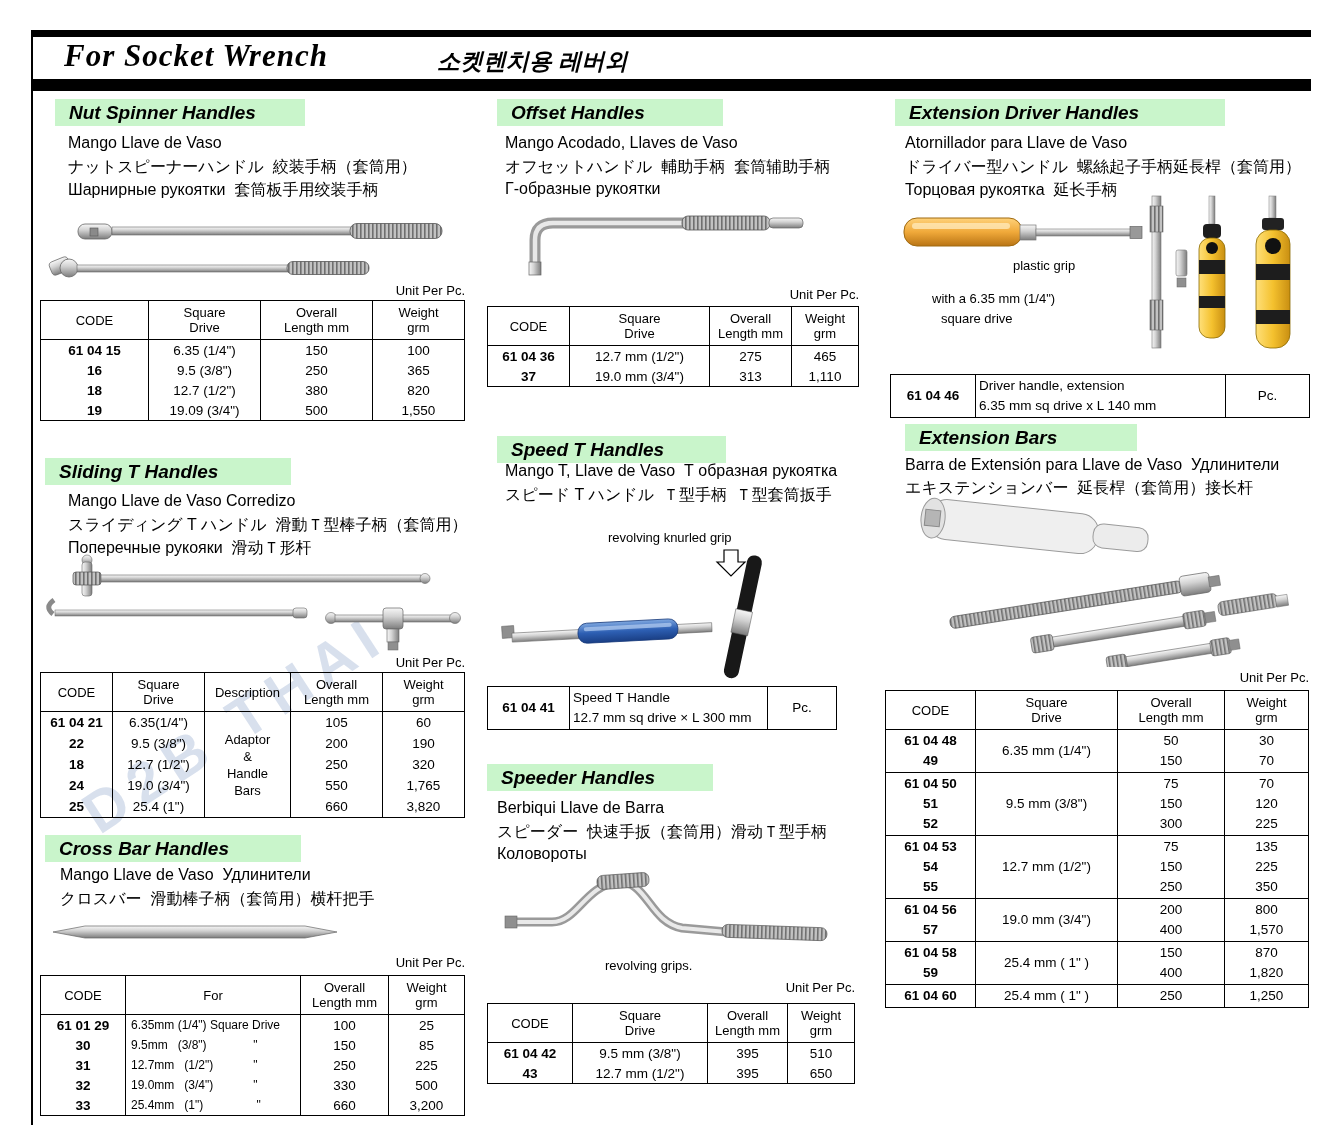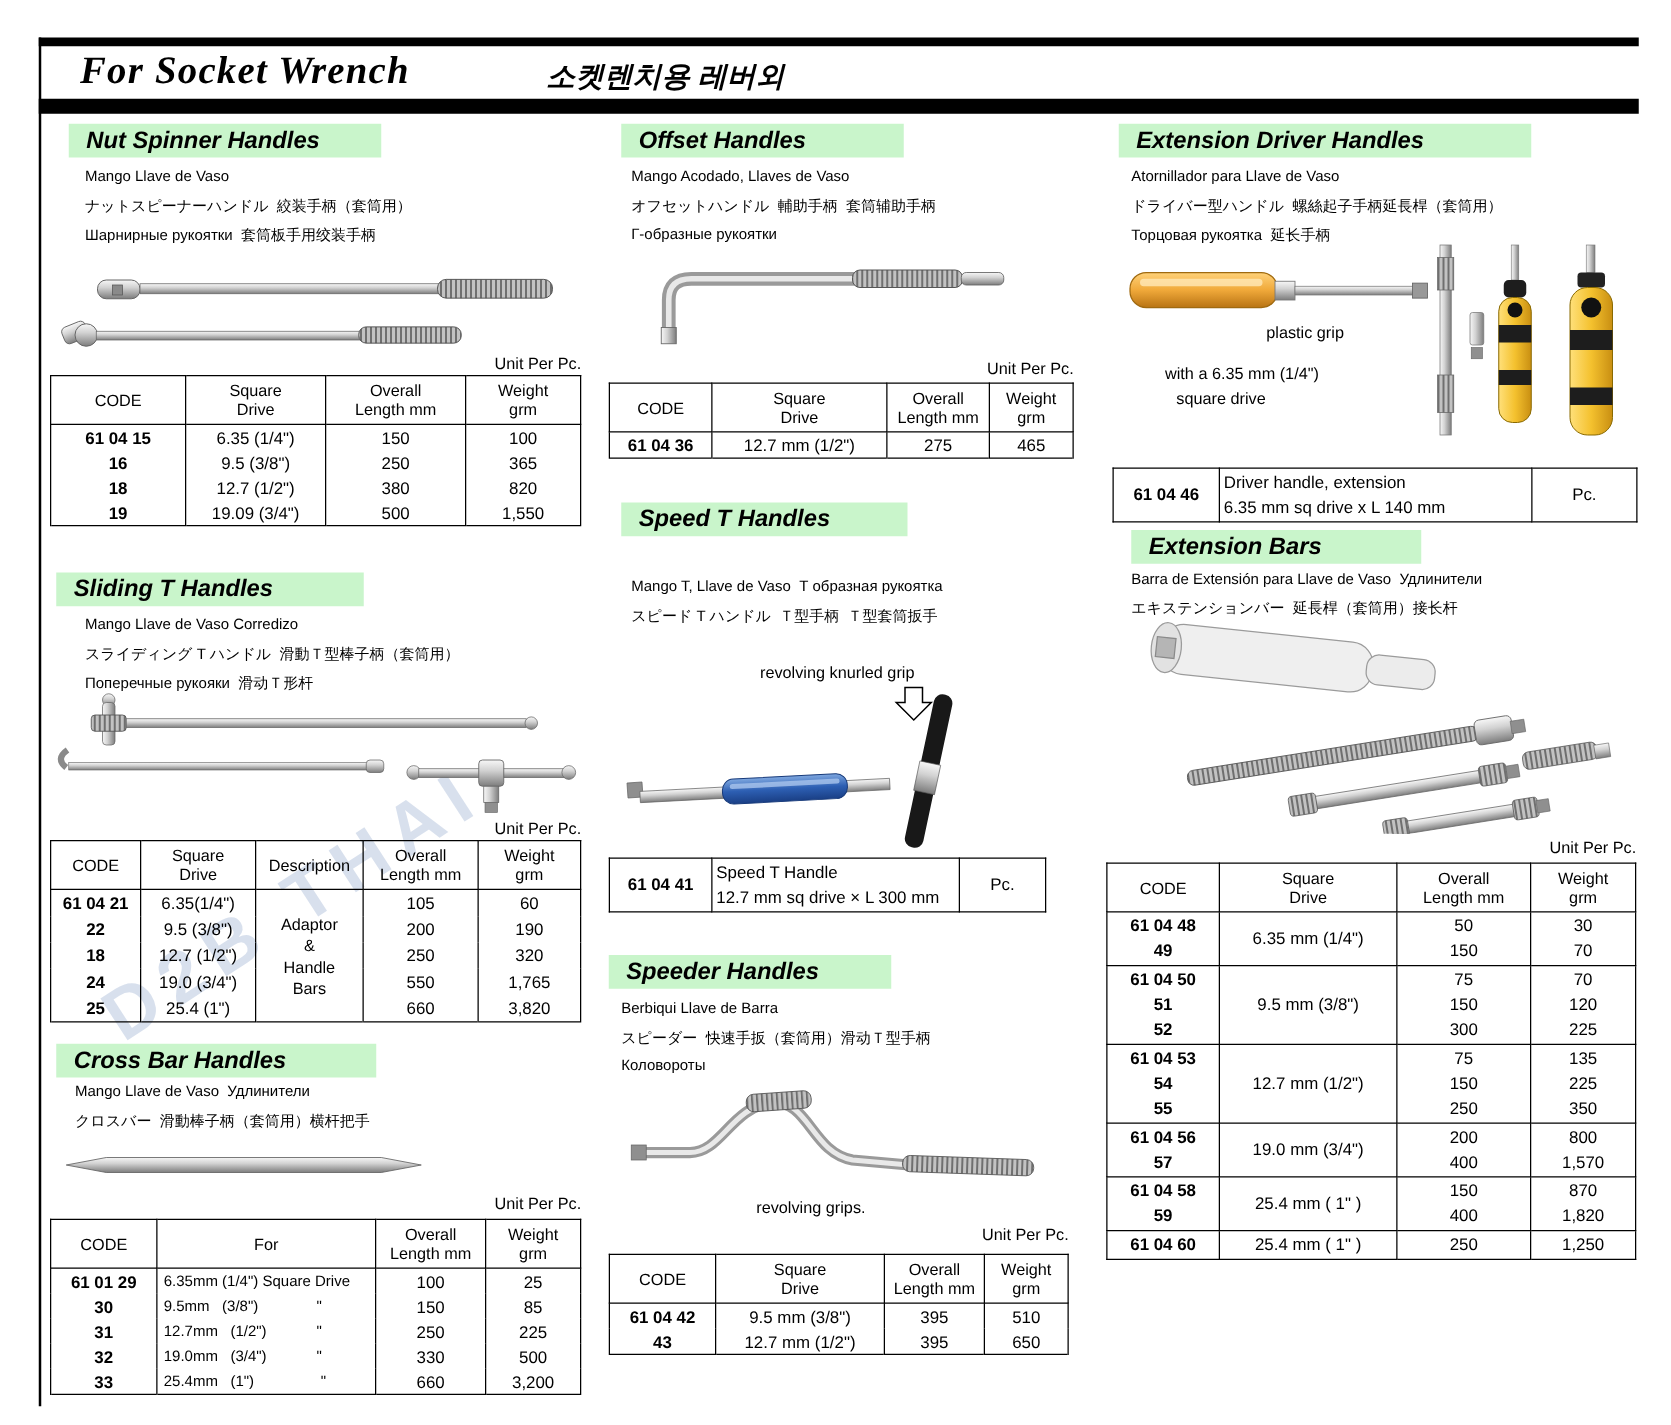--- a/index.html
+++ b/index.html
@@ -1,21 +1,21 @@
 <!DOCTYPE html>
 <html><head>
 <meta charset="utf-8">
 <style>
   html,body{margin:0;padding:0;background:#ffffff}
   #page{position:relative;width:1337px;height:1140px;background:#fff;font-family:"Liberation Sans",sans-serif;color:#000;overflow:hidden}
   .rule{position:absolute;background:#000}
   .title-en{position:absolute;font-family:"Liberation Serif",serif;font-style:italic;font-weight:bold;font-size:31px;letter-spacing:1px}
   .title-ko{position:absolute;font-weight:bold;font-style:italic;font-size:23px}
   .sec-title{position:absolute;background:#c9f5cb;font-style:italic;font-weight:bold;font-size:19px;line-height:27px;height:27px;padding-left:14px}
-  .sub{position:absolute;font-size:12px;white-space:pre}
+  .sub{position:absolute;font-size:16px;white-space:pre}
   .note{position:absolute;font-size:13px;white-space:pre}
   .unit{position:absolute;font-size:13px;width:122px;text-align:right;white-space:pre}
   .img{position:absolute}
   .tbl{position:absolute;border-collapse:collapse;table-layout:fixed;border:1.5px solid #000;background:transparent}
   .tbl th{border:1px solid #000;font-weight:normal;font-size:13px;text-align:center;vertical-align:middle;white-space:pre-line;height:38px;padding:0 2px;line-height:15px}
   .tbl td{border-left:1px solid #000;border-right:1px solid #000;border-top:0;border-bottom:0;font-size:13.5px;text-align:center;vertical-align:middle;white-space:pre-line;height:20px;padding:0 3px;line-height:19px}
   .tbl td.code{font-weight:bold}
   .tbl td.left{text-align:left;padding-left:7px}
   .tbl.lines td{border:1px solid #000;height:auto;padding:1px 3px;line-height:20px}
   .tbl .desc{font-size:13px;line-height:17px}
@@ -320,24 +320,30 @@
 grm</th>
     </tr>
       </thead>
     <tbody>
         <tr>
           <td class="code">61 04 36</td>
           <td>12.7 mm  (1/2")</td>
           <td>275</td>
           <td>465</td>
         </tr>
+        <tr>
+          <td class="code">37</td>
+          <td>19.0 mm  (3/4")</td>
+          <td>313</td>
+          <td>1,110</td>
+        </tr>
       </tbody>
   </table>
 
-  <div class="sec-title" style="left:497px;top:402px;width:215px">Speed T Handles</div>
+  <div class="sec-title" style="left:497px;top:436px;width:215px">Speed T Handles</div>
   <div class="sub" style="left:505px;top:462px">Mango T, Llave de Vaso  Т образная рукоятка</div>
   <div class="sub" style="left:505px;top:485px">スピード T ハンドル  Ｔ型手柄  Ｔ型套筒扳手</div>
   <div class="note" style="left:608px;top:530px">revolving knurled grip</div>
 
   <svg class="img" style="left:490px;top:548px" width="345" height="135" viewBox="0 0 345 135">
     <polygon points="234,2 248,2 248,14 255,14 241,28 227,14 234,14" fill="#ffffff" stroke="#000" stroke-width="1.2"></polygon>
     <rect x="12" y="78" width="12" height="12" fill="#8f8f8f" stroke="#666" stroke-width="0.6" transform="rotate(-4 18 84)"></rect>
     <g transform="rotate(-3 120 85)">
       <rect x="22" y="80" width="200" height="9" fill="url(#gV)" stroke="#666" stroke-width="0.6"></rect>
       <rect x="88" y="74" width="100" height="20" rx="9" fill="url(#gBlue)" stroke="#173a7a" stroke-width="0.8"></rect>

